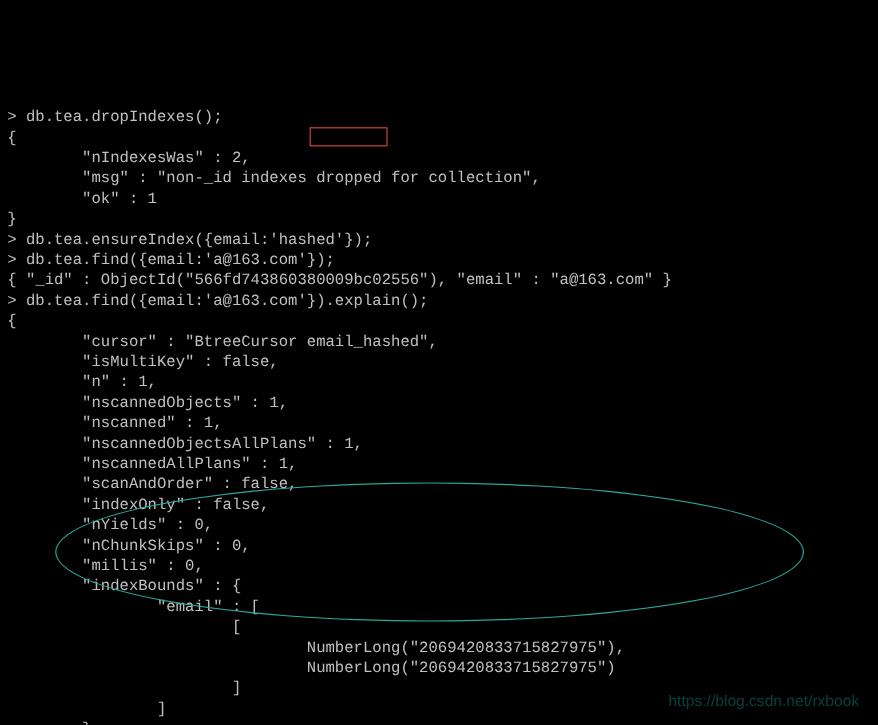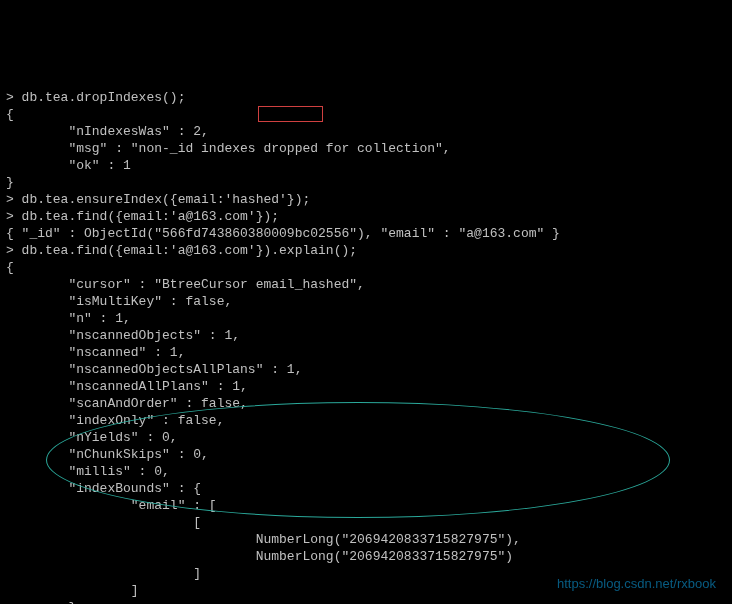--- a/index.html
+++ b/index.html
@@ -27,21 +27,21 @@
     .ellipse {
       position: absolute;
       border: 1px solid #2aa89a;
       border-radius: 50%;
       pointer-events: none;
     }
     .watermark {
       position: absolute;
       bottom: 12px;
       right: 16px;
-      color: #0ea5e9;
+      color: #0f766e;
       font-family: Arial, sans-serif;
       font-size: 13px;
       opacity: 0.55;
     }
   </style>
 </head>
 <body>
 
 
 

